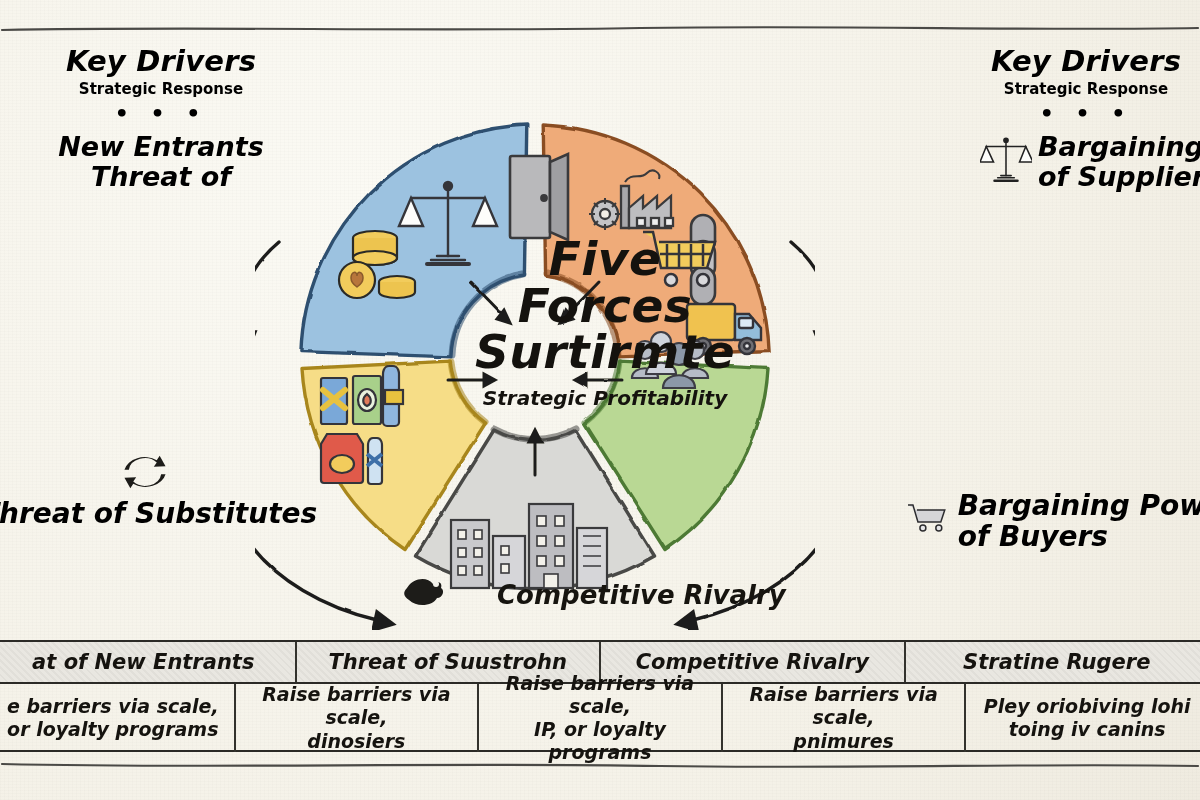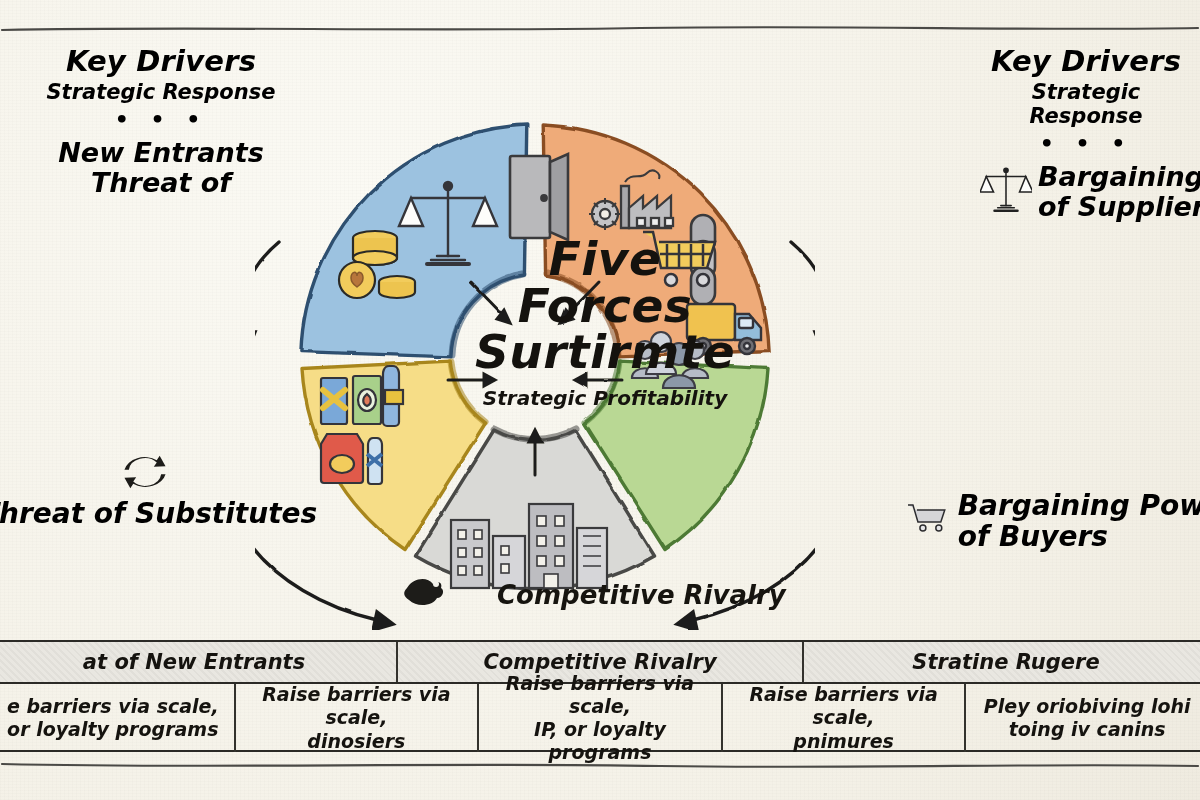--- a/index.html
+++ b/index.html
@@ -28,21 +28,21 @@
   .stage{ position:absolute; inset:0; }
 
   
   .ann{ position:absolute; color:#000000; }
   .ann .kd{
     font-family:"DejaVu Sans", sans-serif;
     font-weight:700; font-size:29px; letter-spacing:.2px;
     font-style:italic;
   }
   .ann .sr{
-    font-weight:700; font-size:21px; font-style:italic; margin-top:2px;
+    font-weight:700; font-size:15px; margin-top:2px;
   }
   .ann .dots{
     font-size:22px; letter-spacing:7px; font-weight:900;
     margin:3px 0 6px 0;
   }
   .ann .force{
     font-weight:700; font-style:italic; font-size:27px; line-height:1.12;
   }
 
   #ann-new-entrants{ left:36px; top:44px; text-align:center; width:250px; }
@@ -357,20 +357,21 @@
       <div>
         <div class="force">Bargaining Power</div>
         <div class="force">of Buyers</div>
       </div>
     </div>
   </div>
 
   <div id="table">
     <div class="row hrow">
       <div class="cell">at of New Entrants</div>
+      <div class="cell">Threat of Suustrohn</div>
       <div class="cell">Competitive Rivalry</div>
       <div class="cell">Stratine Rugere</div>
     </div>
     <div class="row brow">
       <div class="cell" style="white-space:pre-line">e barriers via scale,
 or loyalty programs</div>
       <div class="cell" style="white-space:pre-line">Raise barriers via scale,
 dinosiers</div>
       <div class="cell" style="white-space:pre-line">Raise barriers via scale,
 IP, or loyalty programs</div>

